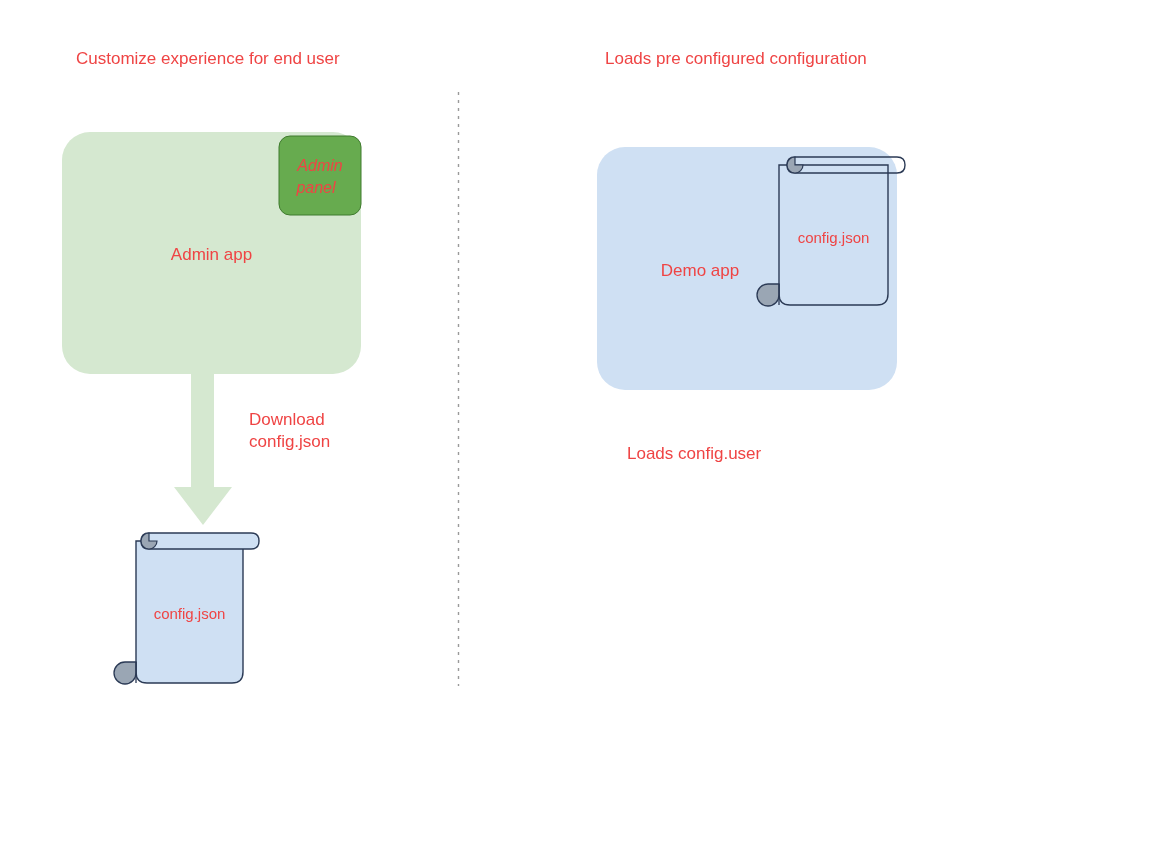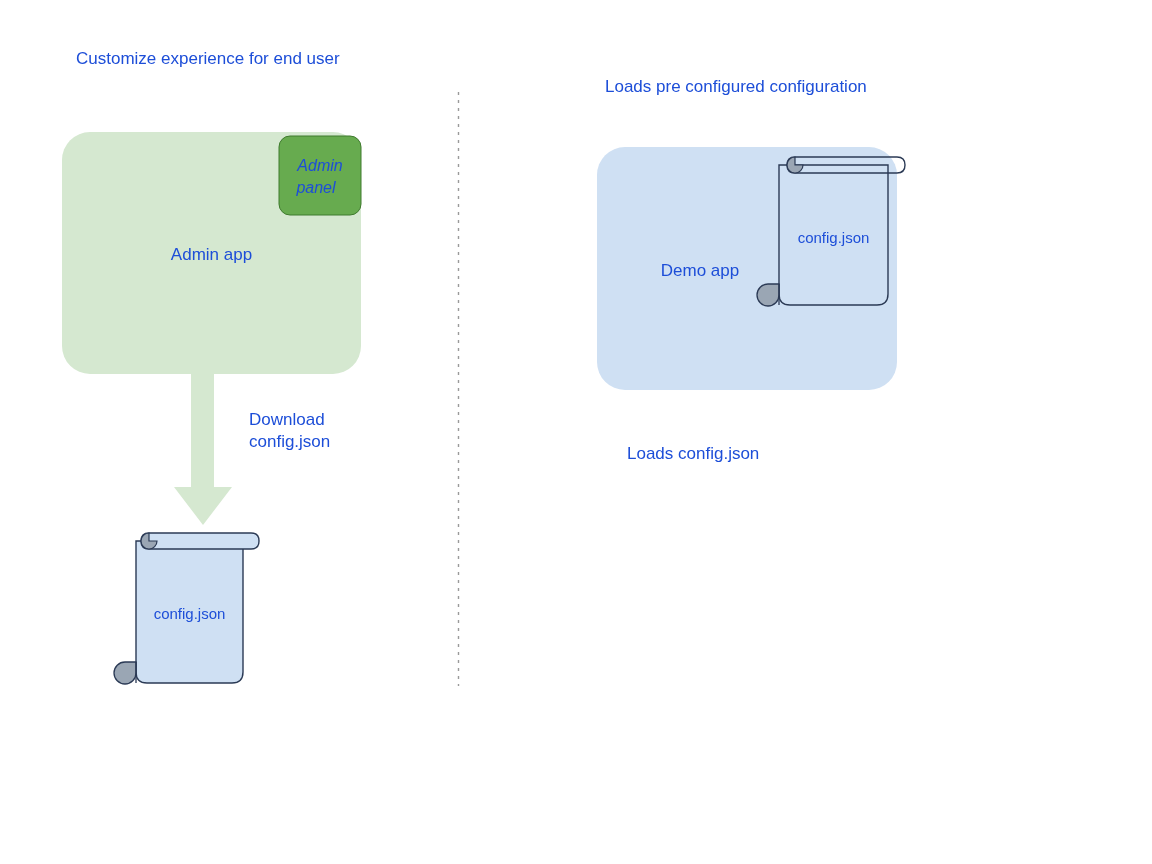--- a/index.html
+++ b/index.html
@@ -19,21 +19,21 @@
   #canvas {
     position: absolute;
     left: 0;
     top: 0;
     width: 1152px;
     height: 864px;
   }
   .lbl {
     position: absolute;
     font-family: "Liberation Sans", sans-serif;
-    color: #1d4ed8;
+    color: #ef4444;
     white-space: pre;
     line-height: 1.18;
   }
   .title-text {
     font-size: 17px;
   }
   .node-text {
     font-size: 17px;
     text-align: center;
   }
@@ -83,29 +83,29 @@
     <path d="M 779 165 L 779 294 Q 779 305 790 305 L 877 305 Q 888 305 888 294 L 888 165 Z" fill="none" stroke="#2b3a55" stroke-width="1.4"></path>
     <path d="M 795 157 L 897 157 Q 905 157 905 165 Q 905 173 897 173 L 795 173 Q 787 173 787 165 Q 787 157 795 157 Z" fill="none" stroke="#2b3a55" stroke-width="1.4"></path>
     <path d="M 803 165 A 8 8 0 1 1 795 157 L 795 165 Z" fill="#9aa6b4" stroke="#2b3a55" stroke-width="1.2"></path>
     <path d="M 779 295 A 11 11 0 1 1 768 284 L 779 284 Z" fill="#9aa6b4" stroke="#2b3a55" stroke-width="1.3"></path>
     <line x1="779" y1="284" x2="779" y2="305" stroke="#2b3a55" stroke-width="1.3"></line>
   </g>
 </svg>
 
 <div class="lbl title-text" style="left:76px; top:49px;">Customize experience for end user</div>
 
-<div class="lbl title-text" style="left:605px; top:49px;margin-top:28px;">Loads pre configured configuration</div>
+<div class="lbl title-text" style="left:605px; top:49px;">Loads pre configured configuration</div>
 
 <div class="lbl panel-text" style="left:279px; top:155px; width:82px;">Admin</div>
 <div class="lbl panel-text" style="left:279px; top:177px; width:74px;">panel</div>
 
 <div class="lbl node-text" style="left:62px; top:245px; width:299px;">Admin app</div>
 
 <div class="lbl edge-text" style="left:249px; top:409px;">Download</div>
 <div class="lbl edge-text" style="left:249px; top:431px;">config.json</div>
 
 <div class="lbl doc-text" style="left:136px; top:605px; width:107px;">config.json</div>
 
 <div class="lbl node-text" style="left:600px; top:261px; width:200px;">Demo app</div>
 
 <div class="lbl doc-text" style="left:779px; top:229px; width:109px;">config.json</div>
 
-<div class="lbl title-text" style="left:627px; top:444px;">Loads config.json</div>
+<div class="lbl title-text" style="left:627px; top:444px;">Loads config.user</div>
 
 </body></html>

